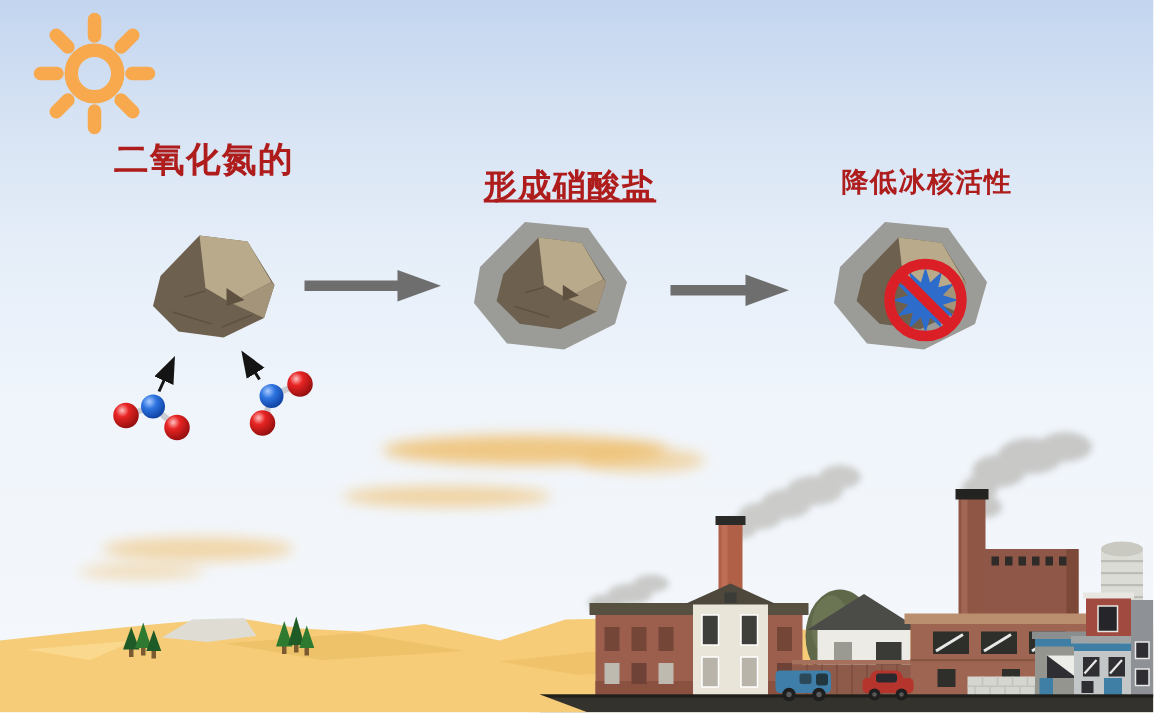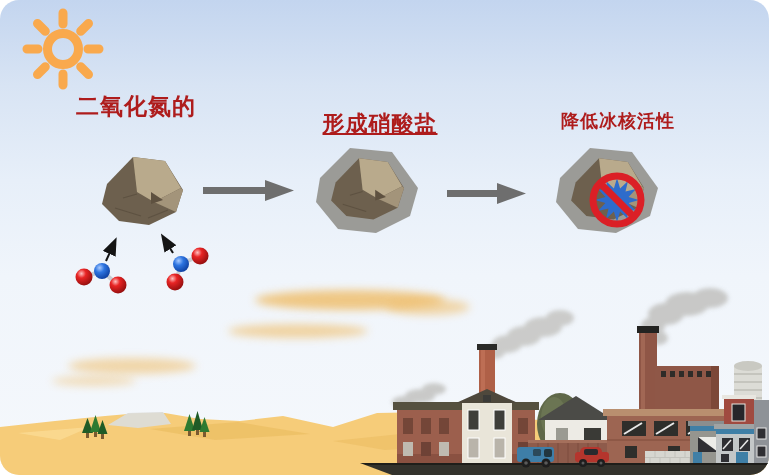--- a/index.html
+++ b/index.html
@@ -1,18 +1,18 @@
 <!DOCTYPE html>
 <html><head>
 <meta charset="utf-8">
 <style>
   html,body{margin:0;padding:0;background:#fff;}
   #stage{position:relative;width:769px;height:475px;overflow:hidden;
     background:linear-gradient(180deg,#C3D5EF 0%,#D8E4F4 18%,#E7EFF9 38%,#F0F5FB 58%,#F5F8FC 100%);
-    font-family:"Liberation Serif","DejaVu Serif",serif;border-radius:19px;}
+    font-family:"Liberation Serif","DejaVu Serif",serif;}
   .layer{position:absolute;left:0;top:0;}
   .lbl{position:absolute;color:#AE1C1C;font-weight:700;text-align:center;
     letter-spacing:1px;font-family:"Liberation Serif","DejaVu Serif",serif;}
   #lbl-step1{left:36px;top:92px;width:200px;font-size:23px;line-height:30px;}
   #lbl-step2{left:291px;top:109px;width:178px;font-size:22px;text-decoration:underline;}
   #lbl-step3{left:513px;top:109px;width:210px;font-size:18px;}
 </style>
 </head>
 <body>
 

